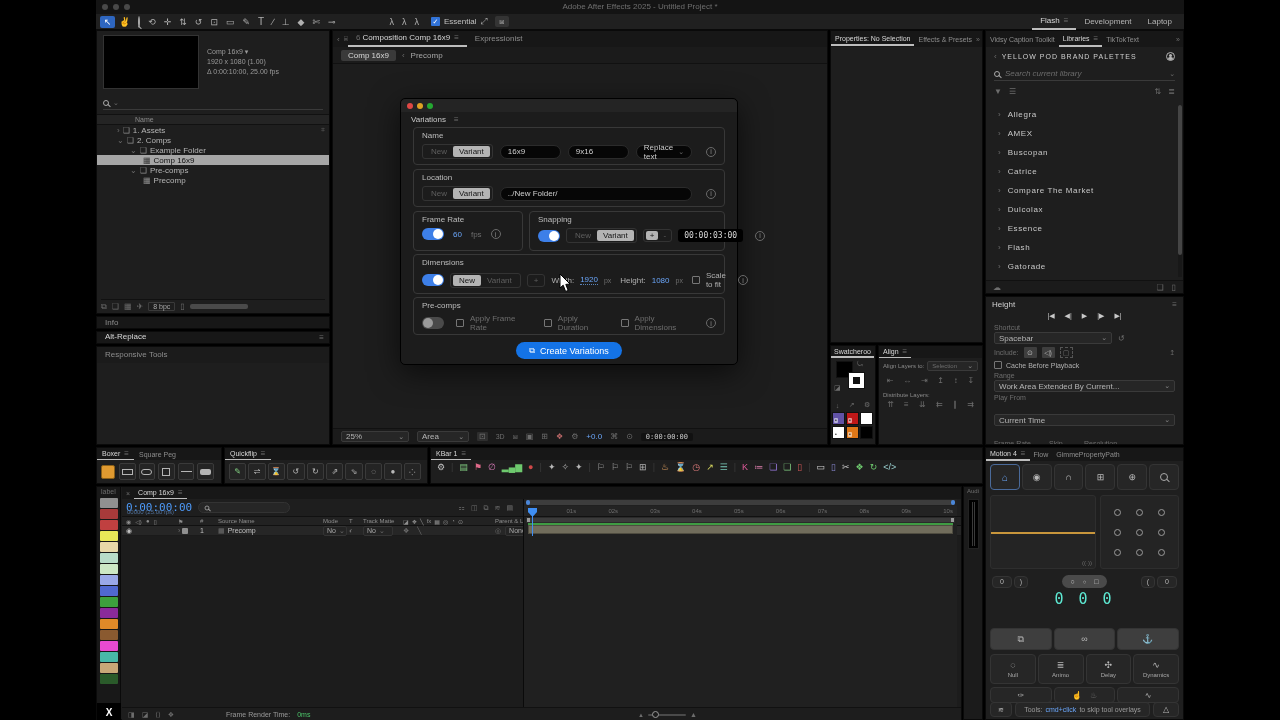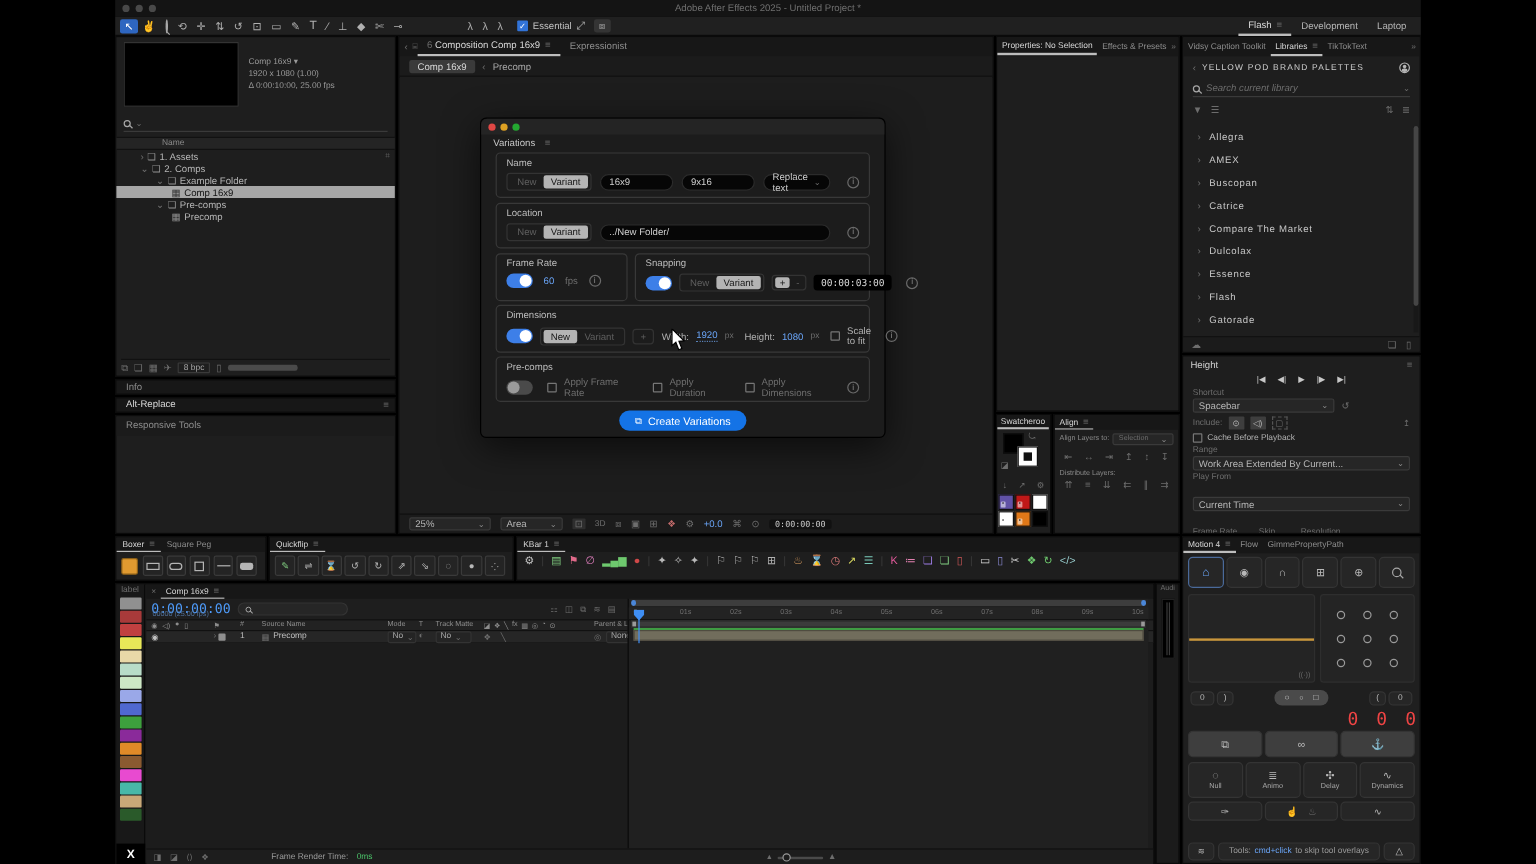--- a/index.html
+++ b/index.html
@@ -876,21 +876,21 @@
     <span class="r" style="background:#4a4a4a;border-radius:7px;height:13px;padding:0 8px;gap:8px;color:#ccc">
       <span class="f7">○</span>
       <span class="f6">○</span>
       <span class="f7">□</span>
     </span>
     <span class="r" style="gap:2px">
       <span class="mbtn f7" style="width:14px;height:12px">(</span>
       <span class="mbtn f7" style="width:20px;height:12px">0</span>
     </span>
   </div>
-  <div style="text-align:right;font-size:15px;letter-spacing:3px;color:#ef4444;padding:2px 0 1px;font-family:'DejaVu Sans Mono',monospace">0 0 0</div>
+  <div style="text-align:center;font-size:15px;letter-spacing:3px;color:#5eead4;padding:2px 0 20px;font-family:'DejaVu Sans Mono',monospace">0 0 0</div>
   <div class="r" style="padding:0 4px;gap:2px">
     <span class="mbtn" style="flex:1;height:22px;background:#3e3e3e">
         <span class="f9">⧉</span>
       </span>
     <span class="mbtn" style="flex:1;height:22px;background:#3e3e3e">
         <span class="f9">∞</span>
       </span>
     <span class="mbtn" style="flex:1;height:22px;background:#3e3e3e">
         <span class="f9">⚓</span>
       </span>

